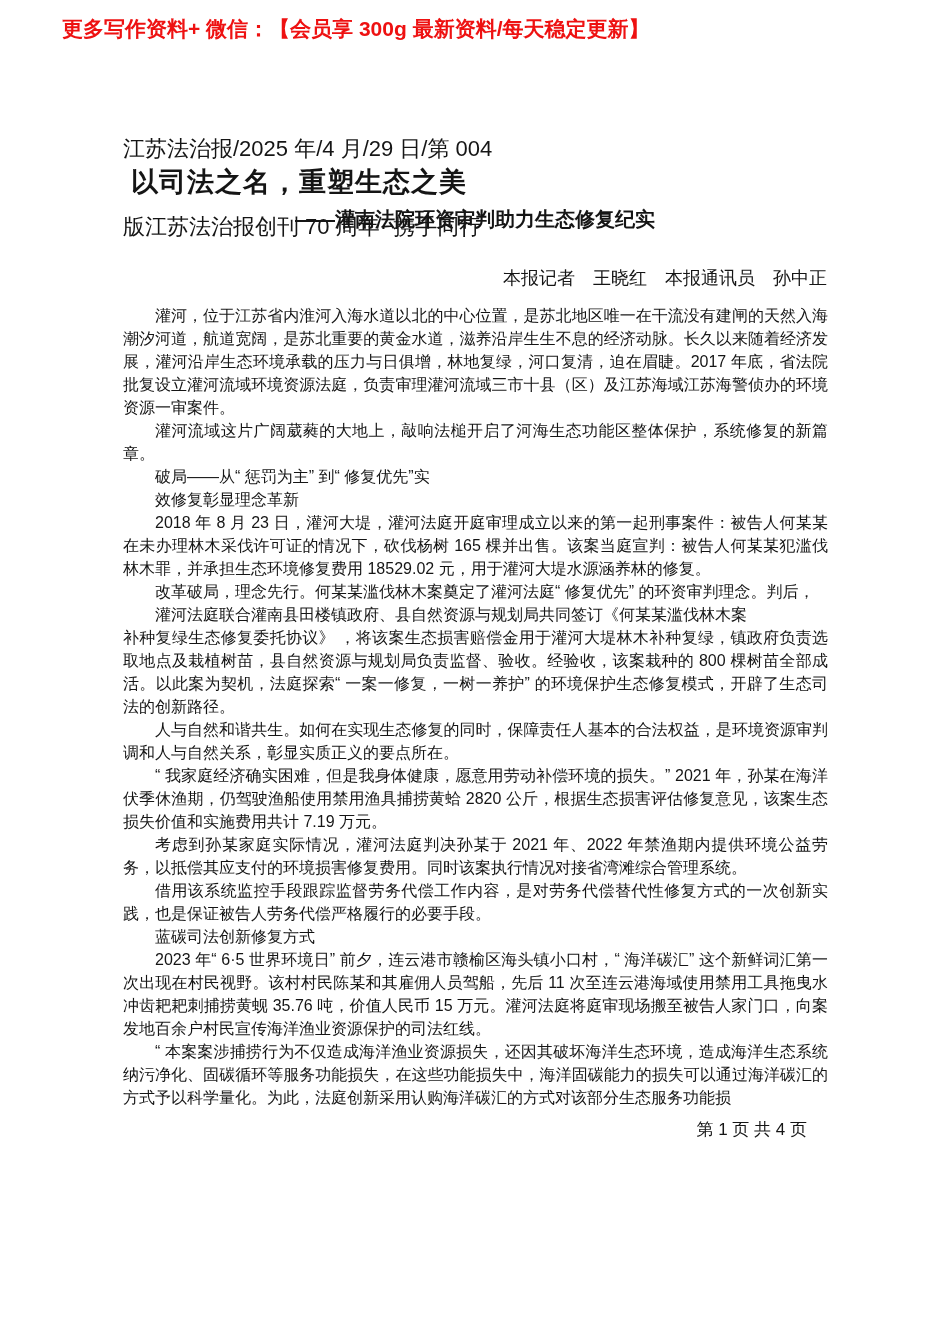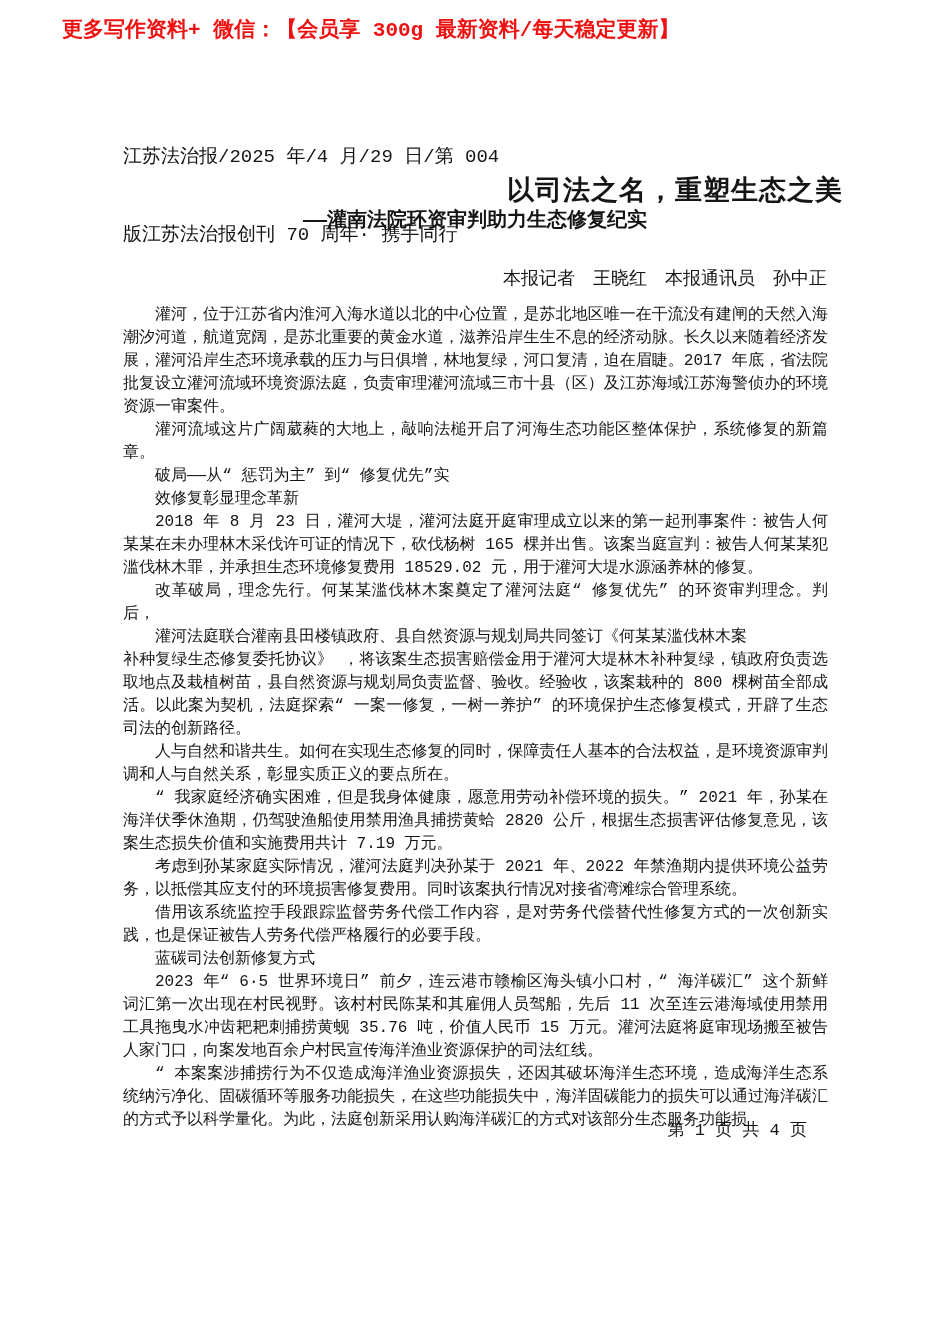--- a/index.html
+++ b/index.html
@@ -1,36 +1,36 @@
 <!DOCTYPE html>
 <html><head>
 <meta charset="utf-8">
 <style>
   html,body { margin:0; padding:0; }
   .page {
     position:relative;
     width:950px; height:1216px;
     background:#ffffff;
-    font-family:Liberation Mono, monospace;
+    font-family:Liberation Sans, sans-serif;
     color:#151515;
     overflow:hidden;
   }
   .banner {
     position:absolute; left:62px; top:15px;
     font-size:21px; font-weight:bold;
     white-space:pre;
   }
   .source {
-    position:absolute; left:123px; top:92px;
-    font-size:19px; line-height:26px;
+    position:absolute; left:123px; top:84px;
+    font-size:22px; line-height:26px;
     white-space:pre;
   }
   .title {
     position:absolute; left:123px; top:156px; width:704px;
-    margin:16px; text-align:right;
+    margin:8px; text-align:left;
     font-size:27px; font-weight:600; letter-spacing:1px;
   }
   .subtitle {
     position:absolute; left:123px; top:206px; width:704px;
     margin:0; text-align:center;
     font-size:20px; font-weight:600;
   }
   .byline {
     position:absolute; left:123px; top:266px; width:704px;
     text-align:right; font-size:18px; font-weight:500;

